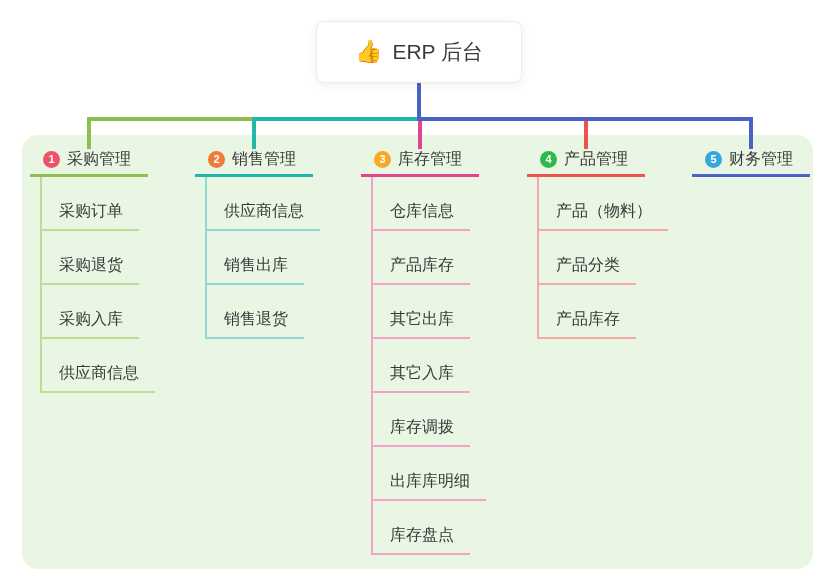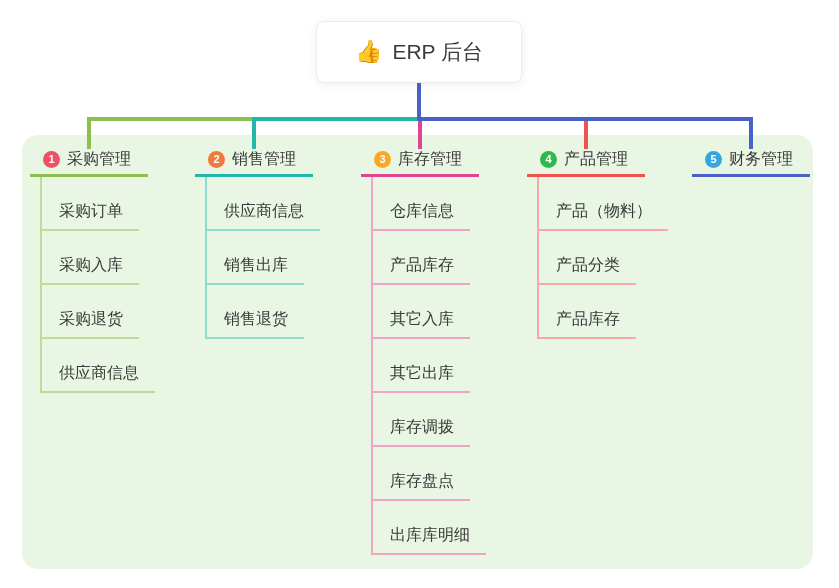--- a/index.html
+++ b/index.html
@@ -66,22 +66,22 @@
 </div>
 
 <div id="branches">
     <div class="branch" style="left: 30px; top: 148px; --line: #8bbf4e; --light: #bcdd95; --badge: #ee5267;">
     <div class="branch-title">
       <span class="badge">1</span>
       <span class="branch-title-text">采购管理</span>
     </div>
     <div class="branch-children">
         <div class="child">采购订单</div>
+        <div class="child">采购退货</div>
         <div class="child">采购入库</div>
-        <div class="child">采购退货</div>
         <div class="child">供应商信息</div>
       </div>
   </div>
     <div class="branch" style="left: 195px; top: 148px; --line: #23b7aa; --light: #8edad2; --badge: #f0793b;">
     <div class="branch-title">
       <span class="badge">2</span>
       <span class="branch-title-text">销售管理</span>
     </div>
     <div class="branch-children">
         <div class="child">供应商信息</div>
@@ -90,25 +90,25 @@
       </div>
   </div>
     <div class="branch" style="left: 361px; top: 148px; --line: #e0458f; --light: #f2a3c8; --badge: #f9a825;">
     <div class="branch-title">
       <span class="badge">3</span>
       <span class="branch-title-text">库存管理</span>
     </div>
     <div class="branch-children">
         <div class="child">仓库信息</div>
         <div class="child">产品库存</div>
+        <div class="child">其它出库</div>
         <div class="child">其它入库</div>
-        <div class="child">其它出库</div>
         <div class="child">库存调拨</div>
+        <div class="child">出库库明细</div>
         <div class="child">库存盘点</div>
-        <div class="child">出库库明细</div>
       </div>
   </div>
     <div class="branch" style="left: 527px; top: 148px; --line: #ef5350; --light: #f8a8a6; --badge: #2eb84e;">
     <div class="branch-title">
       <span class="badge">4</span>
       <span class="branch-title-text">产品管理</span>
     </div>
     <div class="branch-children">
         <div class="child">产品（物料）</div>
         <div class="child">产品分类</div>

